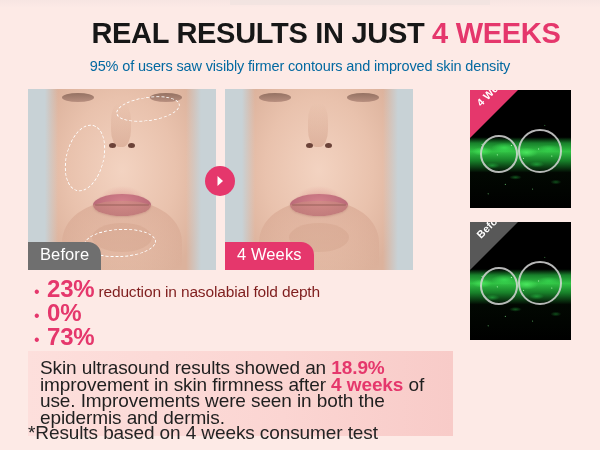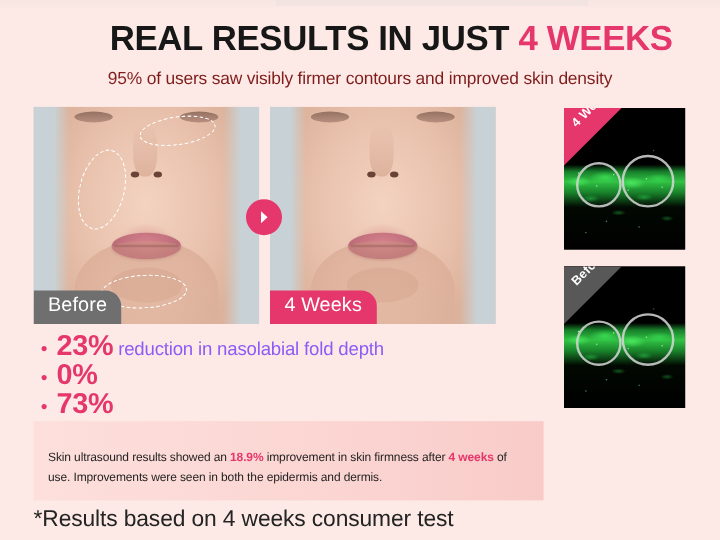--- a/index.html
+++ b/index.html
@@ -52,21 +52,21 @@
   }
   .headline .accent { color: #e5376c; }
 
   .subhead {
     position: absolute;
     left: 0; top: 58px;
     width: 600px;
     text-align: center;
     font-size: 14.5px;
     font-weight: 400;
-    color: #7f1d1d;
+    color: #0369a1;
     letter-spacing: -0.15px;
     white-space: nowrap;
   }
 
   
   .photo {
     position: absolute;
     top: 89px;
     width: 188px;
     height: 181px;
@@ -282,35 +282,35 @@
     line-height: 1;
   }
   .stat-value {
     color: #e5376c;
     font-weight: 700;
     font-size: 24px;
     margin-right: 4px;
     letter-spacing: -0.2px;
   }
   .stat-label {
-    color: #8b5cf6;
+    color: #7f1d1d;
     font-size: 15.5px;
     letter-spacing: -0.15px;
   }
 
   
   .callout {
     position: absolute;
     left: 28px; top: 351px;
     width: 425px;
-    padding: 23px 12px 10px 12px;
+    padding: 9px 12px 10px 12px;
     box-sizing: border-box;
     background: linear-gradient(to right, #fddfdc 0%, #fbd5d2 60%, #f8cbc8 100%);
     color: #1f1f1f;
-    font-size: 10px;
+    font-size: 19px;
     line-height: 16.5px;
     letter-spacing: -0.1px;
   }
   .callout .hl { color: #e5376c; font-weight: 700; }
 
   
   .footnote {
     position: absolute;
     left: 28px; top: 422px;
     font-size: 19px;

